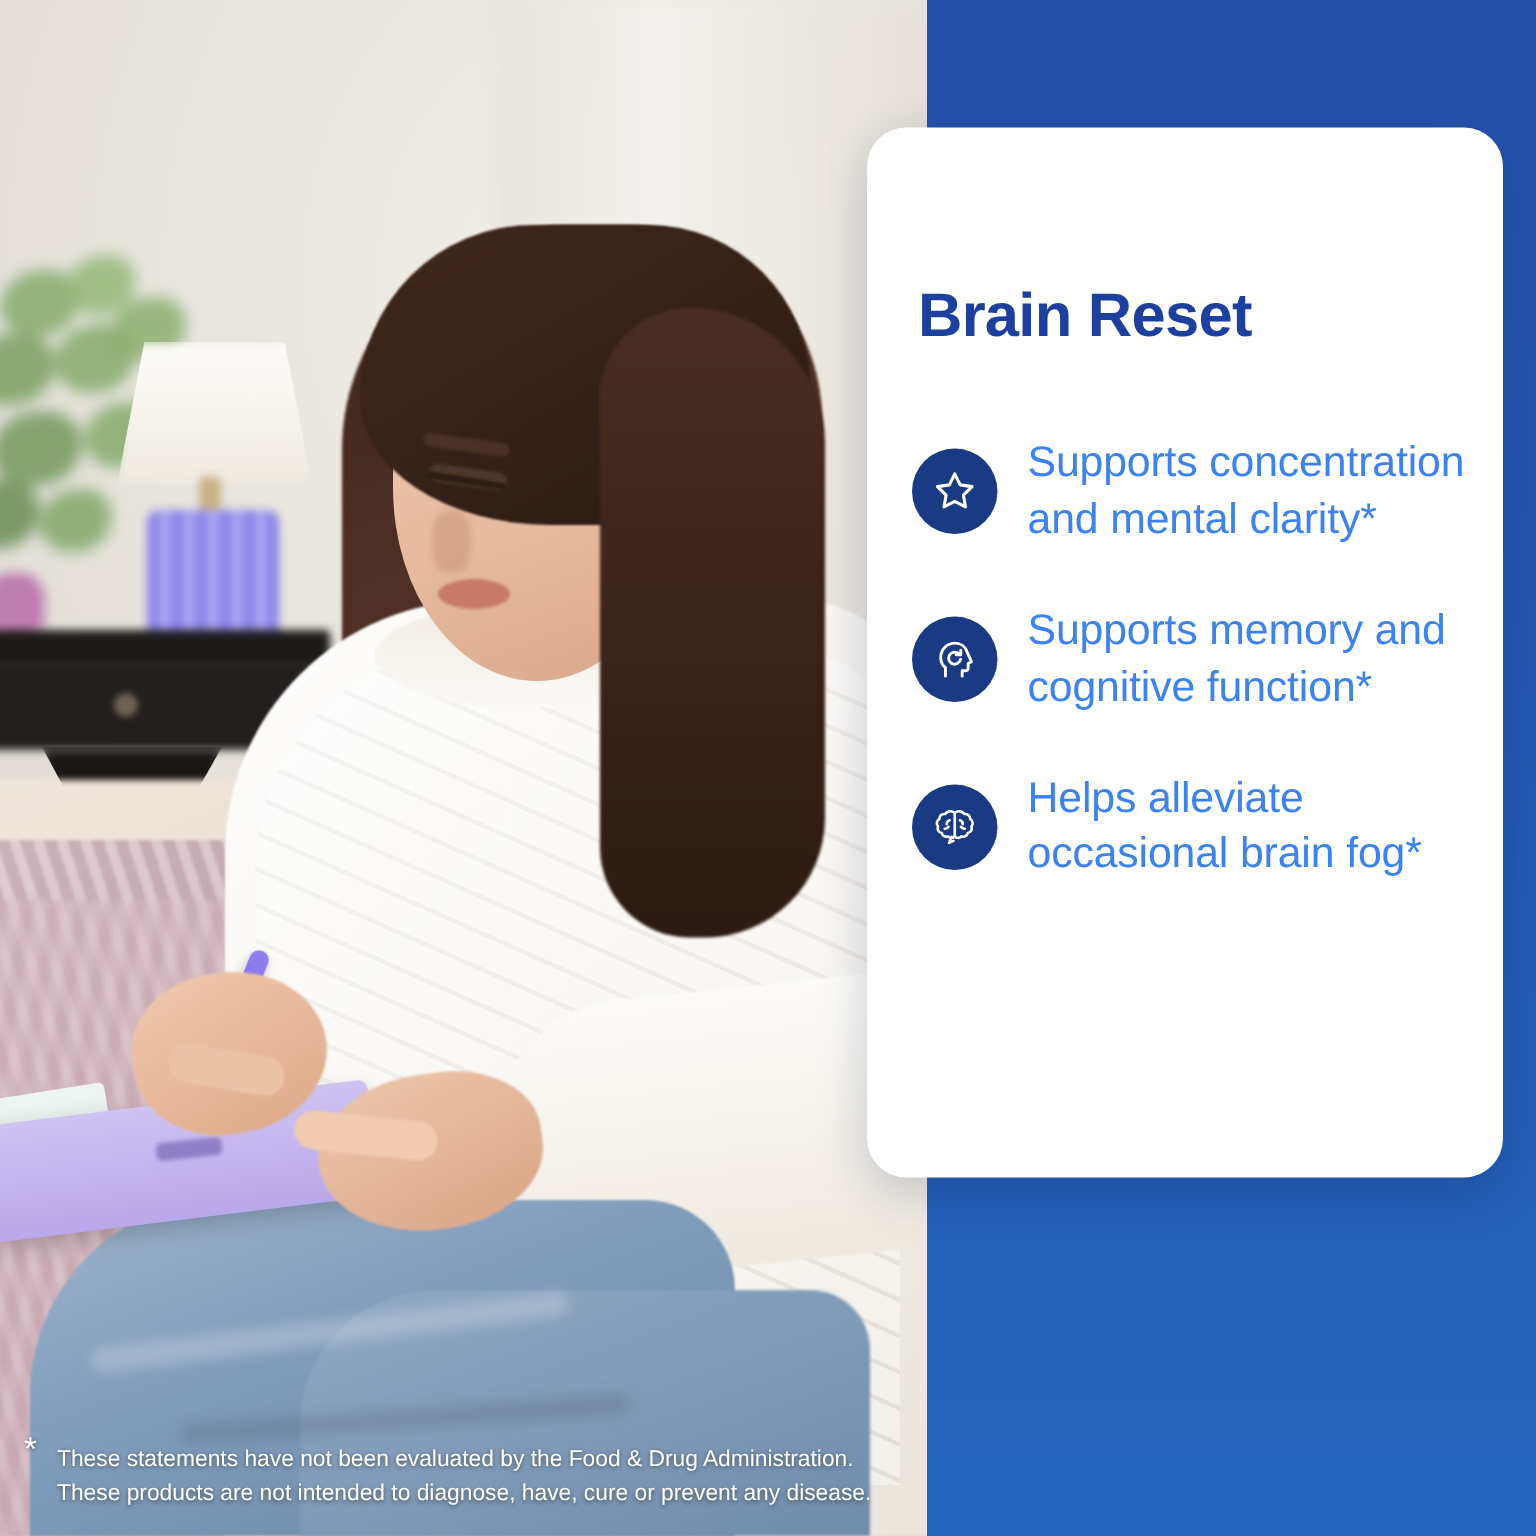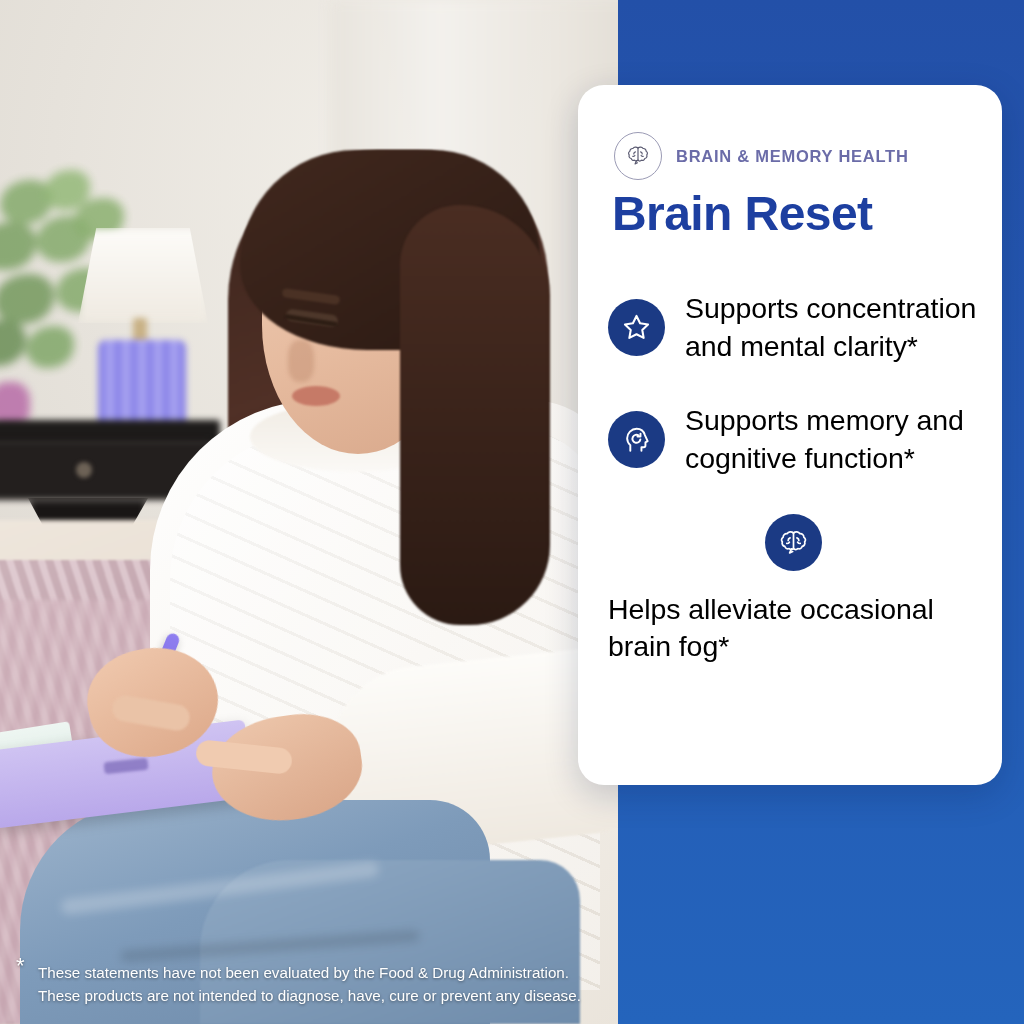--- a/index.html
+++ b/index.html
@@ -153,29 +153,29 @@
         box-shadow:0 10px 34px rgba(10,25,70,.20);
         padding:0;box-sizing:border-box;}
 
   .eyebrow{position:absolute;left:36px;top:47px;display:flex;align-items:center;gap:14px;}
   .badge-circle{width:46px;height:46px;border-radius:50%;border:1.6px solid #9b9bb5;
                 display:flex;align-items:center;justify-content:center;background:#fff;
                 flex:0 0 auto;}
   .eyebrow-text{font-size:16.5px;font-weight:bold;letter-spacing:.045em;color:#6b6ca8;
                 white-space:nowrap;}
 
-  .title{position:absolute;left:34px;top:105px;font-size:48px;font-weight:bold;
+  .title{position:absolute;left:34px;top:105px;font-size:41px;font-weight:bold;
          color:#1d3fa0;letter-spacing:-.012em;line-height:1;}
 
   .benefits{position:absolute;left:30px;top:205px;width:370px;}
   .benefit{display:flex;align-items:center;gap:20px;margin-bottom:36px;}
-  .benefit:last-child{margin-bottom:3px;flex-direction:column;}
+  .benefit:last-child{margin-bottom:3px;}
   .bicon{width:57px;height:57px;border-radius:50%;background:#1b3a84;flex:0 0 auto;
          display:flex;align-items:center;justify-content:center;}
-  .btext{font-size:28.5px;line-height:1.33;color:#000000;letter-spacing:-.003em;}
+  .btext{font-size:28.5px;line-height:1.33;color:#3b82f6;letter-spacing:-.003em;}
 
   
   .disclaimer{position:absolute;left:16px;bottom:16px;width:600px;color:#ffffff;
               font-size:15.2px;line-height:1.55;text-shadow:0 1px 3px rgba(0,0,0,.45);}
   .disclaimer .star{position:absolute;left:0;top:-6px;font-size:22px;line-height:1;}
   .disclaimer .lines{margin-left:22px;}
 </style>
 </head>
 <body>
 
@@ -241,32 +241,20 @@
     <div class="pen"></div>
     <div class="pen-clip"></div>
     <div class="hand1"></div>
     <div class="finger1"></div>
   </div>
 
   <div class="bluepanel"></div>
 
   <div class="card">
 
-    <div class="eyebrow">
-      <span class="badge-circle">
-        <svg width="26" height="26" viewBox="0 0 24 24" fill="none" stroke="#5b5b72" stroke-width="1.1" stroke-linecap="round" stroke-linejoin="round">
-          <path d="M12 4.6c-1.5-1.3-3.7-1-4.7.5-1.6-.2-2.9 1-2.8 2.5-1.3.7-1.6 2.4-.6 3.5-.6 1.4.3 3 1.8 3.2.3 1.4 1.8 2.2 3.1 1.6.8 1.1 2.4 1.1 3.2 0"></path>
-          <path d="M12 4.6c1.5-1.3 3.7-1 4.7.5 1.6-.2 2.9 1 2.8 2.5 1.3.7 1.6 2.4.6 3.5.6 1.4-.3 3-1.8 3.2-.3 1.4-1.8 2.2-3.1 1.6-.8 1.1-2.4 1.1-3.2 0"></path>
-          <path d="M12 4.6v11.3"></path>
-          <path d="M9.6 8.2c-.9.3-1.5 1-1.5 1.9M14.4 8.2c.9.3 1.5 1 1.5 1.9M7.2 12.4c.8.1 1.5-.3 1.9-.9M16.8 12.4c-.8.1-1.5-.3-1.9-.9"></path>
-          <path d="M10.6 16.2 9.3 19.4l2.2-1.1"></path>
-        </svg>
-      </span>
-      <span class="eyebrow-text">BRAIN &amp; MEMORY HEALTH</span>
-    </div>
 
     <div class="title">Brain Reset</div>
 
     <div class="benefits">
 
       <div class="benefit">
         <span class="bicon">
           <svg width="33" height="33" viewBox="0 0 24 24" fill="none" stroke="#ffffff" stroke-width="1.5" stroke-linecap="round" stroke-linejoin="round">
             <path d="M12 3.6l2.6 5.3 5.8.85-4.2 4.1 1 5.75L12 16.9l-5.2 2.7 1-5.75-4.2-4.1 5.8-.85z"></path>
           </svg>

